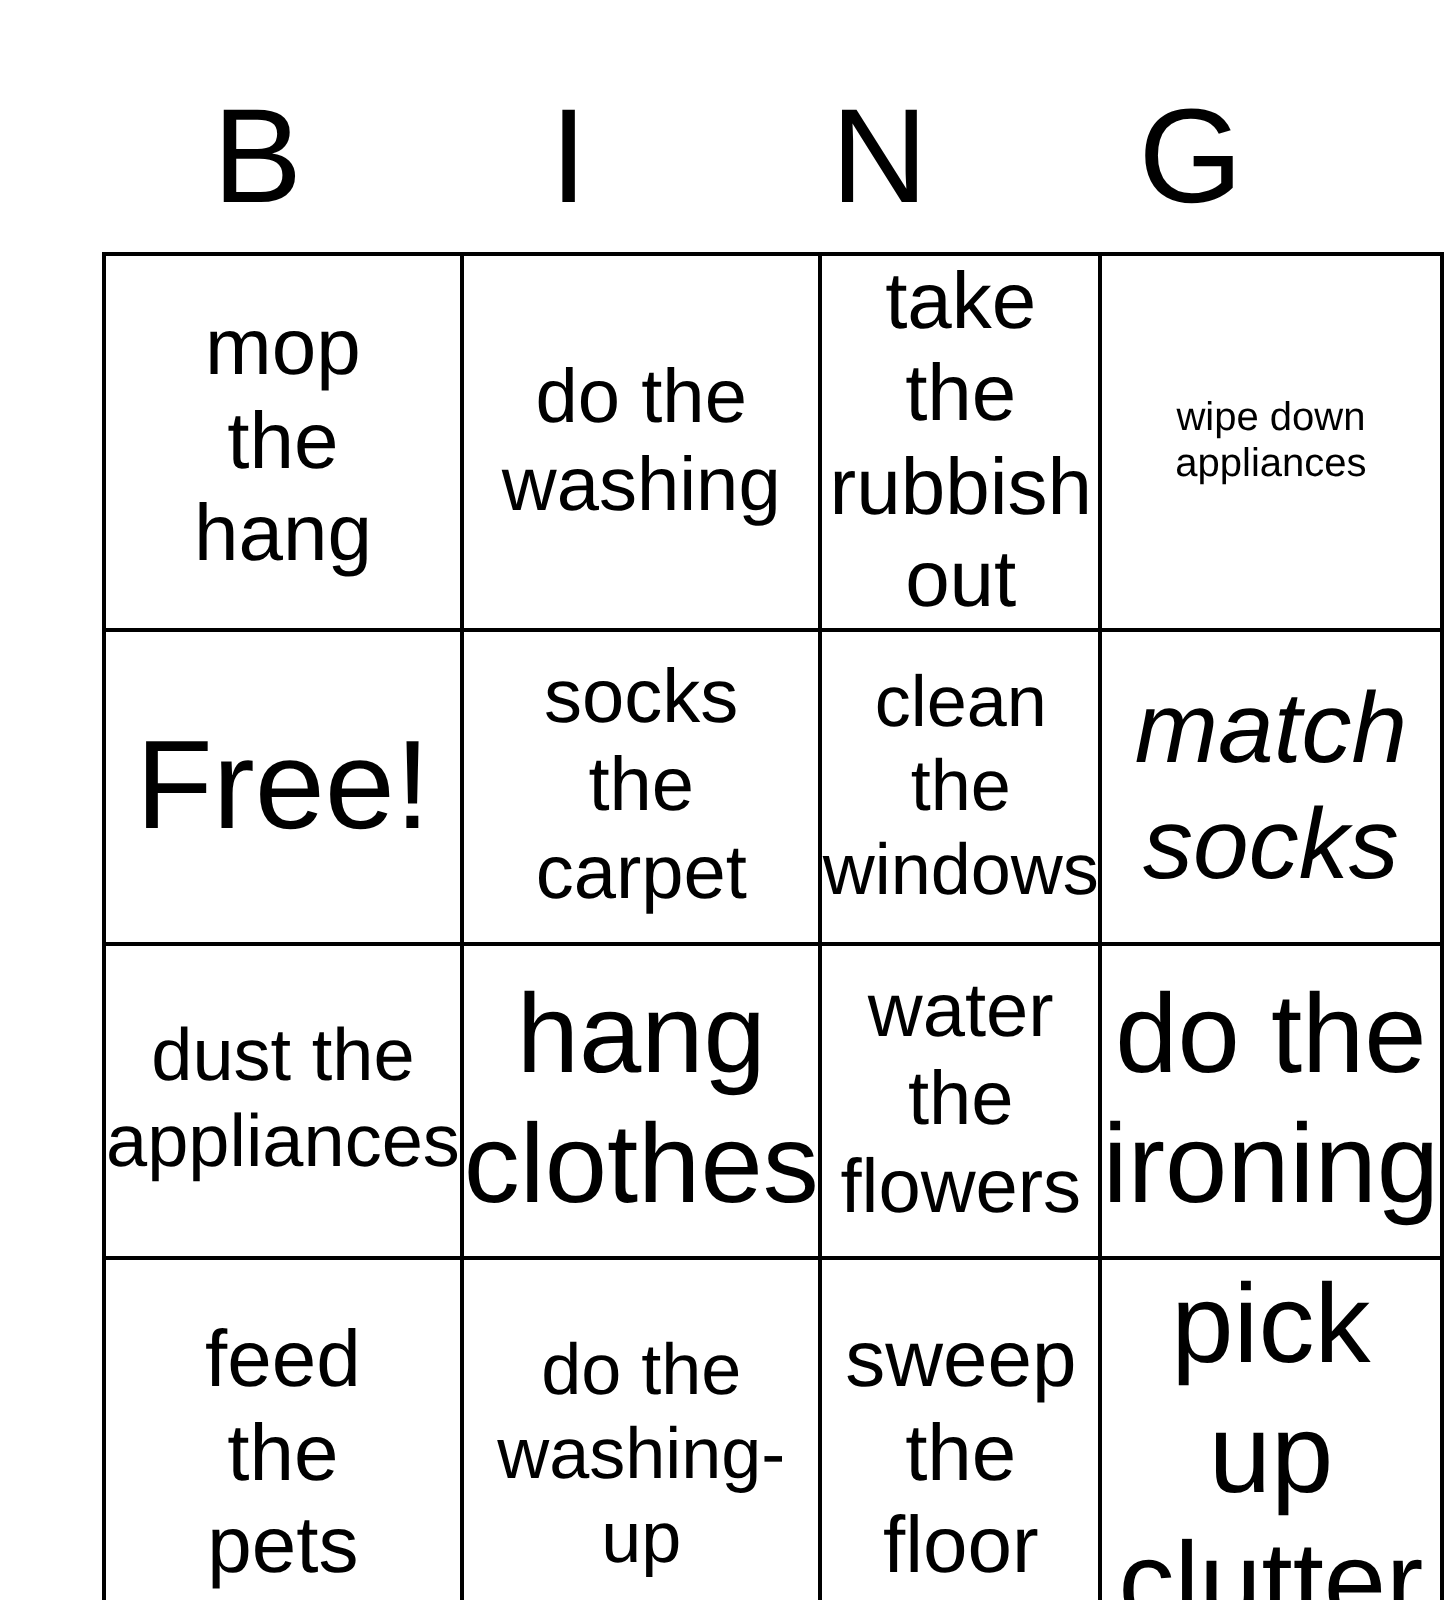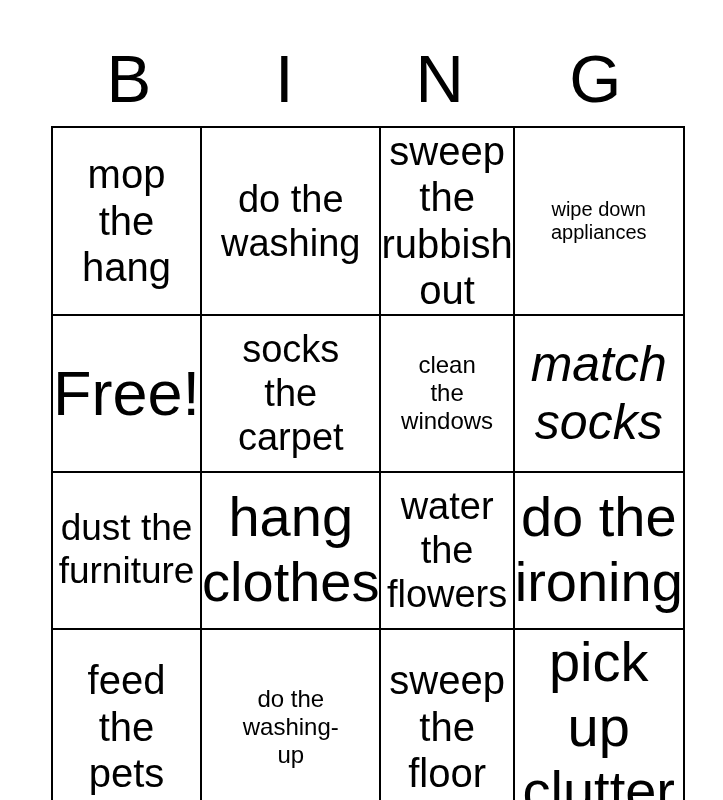--- a/index.html
+++ b/index.html
@@ -45,21 +45,21 @@
     height: 155px;
     border: 2px solid #000000;
     padding: 0;
     text-align: center;
     vertical-align: middle;
     white-space: pre-line;
     line-height: 1.16;
     overflow: hidden;
   }
   .fs28 { font-size: 20px; margin-top: 18px; }
-  .fs34 { font-size: 24px; }
+  .fs34 { font-size: 36px; }
   .fs37 { font-size: 37px; }
   .fs38 { font-size: 38px; }
   .fs40 { font-size: 40px; }
   .fs42 { font-size: 56px; }
   .fs50 { font-size: 50px; font-style: italic; }
   .fs52 { font-size: 63px; }
 </style>
 </head>
 <body>
 
@@ -72,40 +72,40 @@
   </div>
 
   <table class="bingo-grid">
     <tbody>
       <tr>
         <td class="fs40">mop
 the
 hang</td>
         <td class="fs38">do the
 washing</td>
-        <td class="fs40">sweep the
+        <td class="fs40">take the
 rubbish
 out</td>
         <td class="fs28">wipe down
 appliances</td>
       </tr>
       <tr>
         <td class="fs52">Free!</td>
         <td class="fs38">socks
 the
 carpet</td>
         <td class="fs34">clean
 the
 windows</td>
         <td class="fs50">match
 socks</td>
       </tr>
       <tr>
         <td class="fs37">dust the
-furniture</td>
+appliances</td>
         <td class="fs42">hang
 clothes</td>
         <td class="fs38">water
 the
 flowers</td>
         <td class="fs42">do the
 ironing</td>
       </tr>
       <tr>
         <td class="fs40">feed

